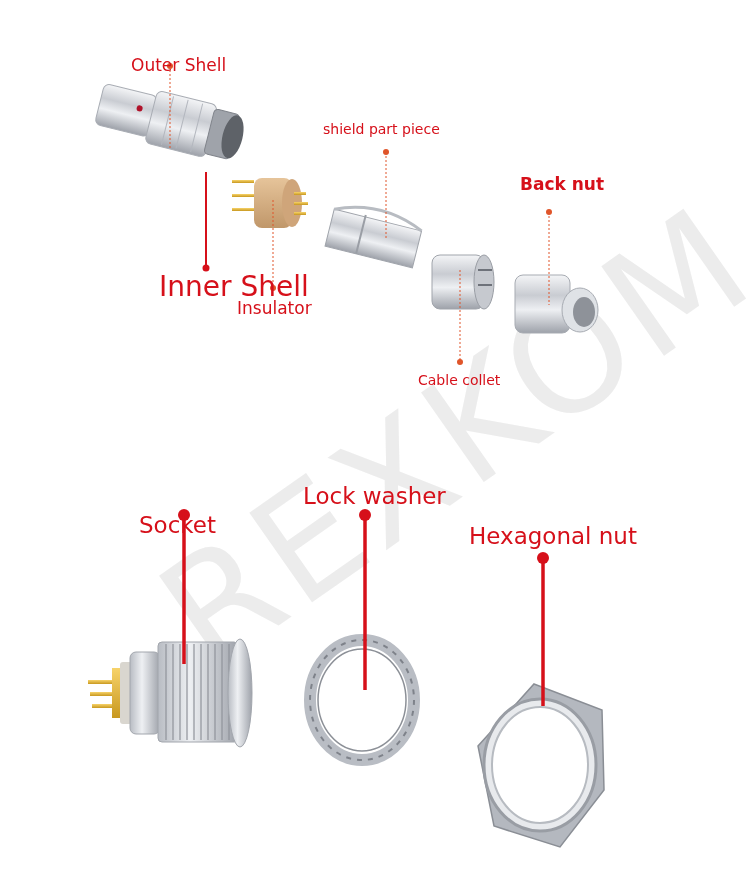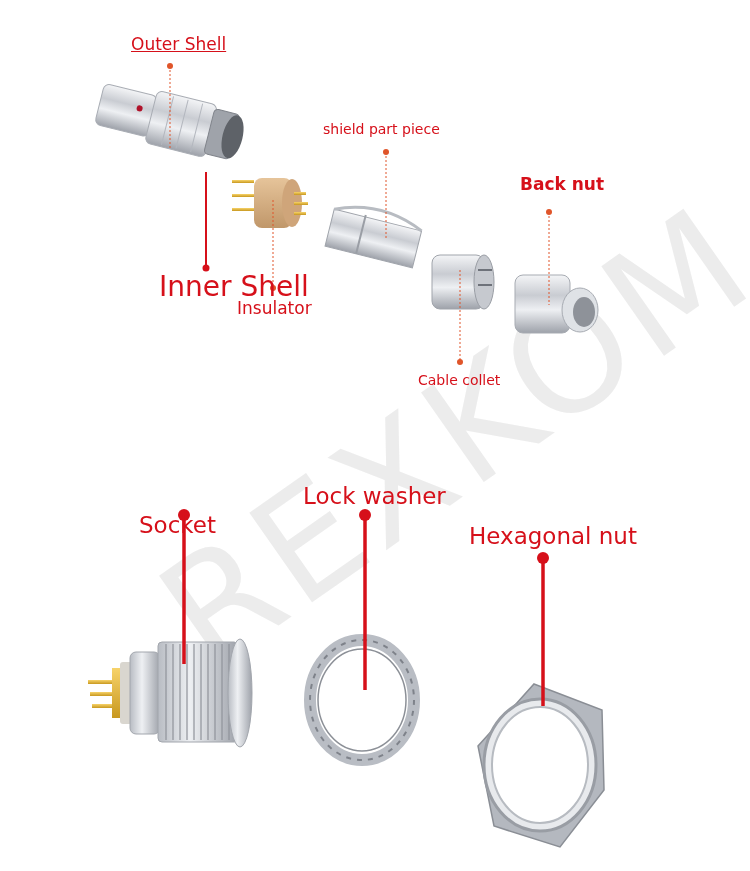--- a/index.html
+++ b/index.html
@@ -142,21 +142,21 @@
       <line x1="365" y1="515" x2="365" y2="690"></line>
       <line x1="543" y1="558" x2="543" y2="706"></line>
     </g>
     <g fill="#d6101a">
       <circle cx="184" cy="515" r="6"></circle>
       <circle cx="365" cy="515" r="6"></circle>
       <circle cx="543" cy="558" r="6"></circle>
     </g>
   </svg>
 
-  <div class="label lbl-md" style="left:131px;top:36px;text-decoration:underline;">Outer Shell</div>
+  <div class="label lbl-md" style="left:131px;top:57px;">Outer Shell</div>
   <div class="label lbl-xl" style="left:115px;top:273px;">Inner Shell</div>
   <div class="label lbl-md" style="left:237px;top:300px;">Insulator</div>
   <div class="label lbl-sm" style="left:323px;top:122px;">shield part piece</div>
   <div class="label lbl-sm" style="left:418px;top:373px;">Cable collet</div>
   <div class="label lbl-md" style="left:520px;top:176px;font-weight:bold;">Back nut</div>
 
   <div class="label lbl-lg" style="left:139px;top:486px;margin-top:28px;">Socket</div>
   <div class="label lbl-lg" style="left:469px;top:525px;">Hexagonal nut</div>
   <div class="label lbl-lg" style="left:303px;top:485px;">Lock washer</div>
 

